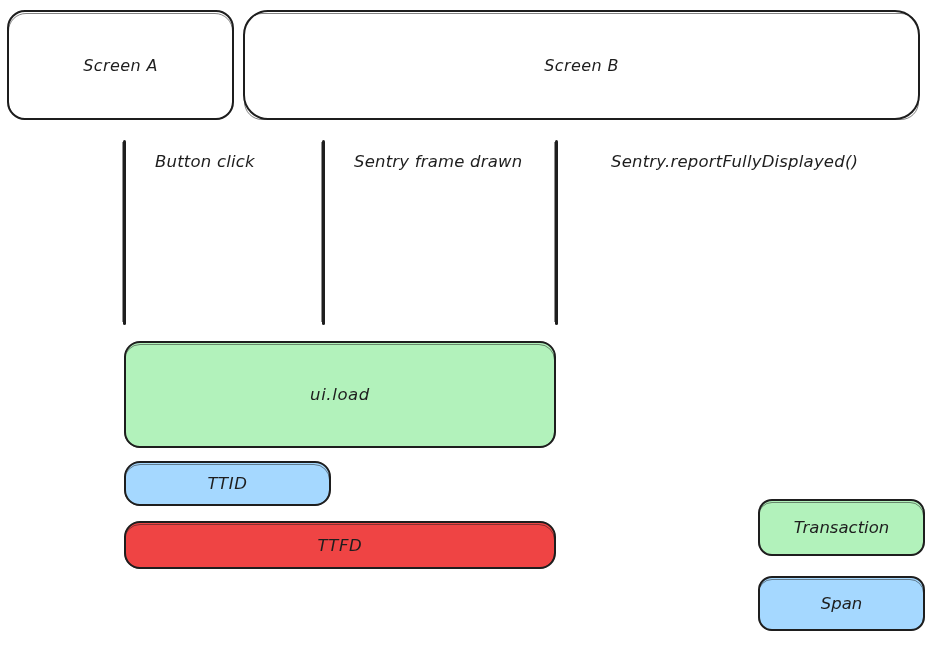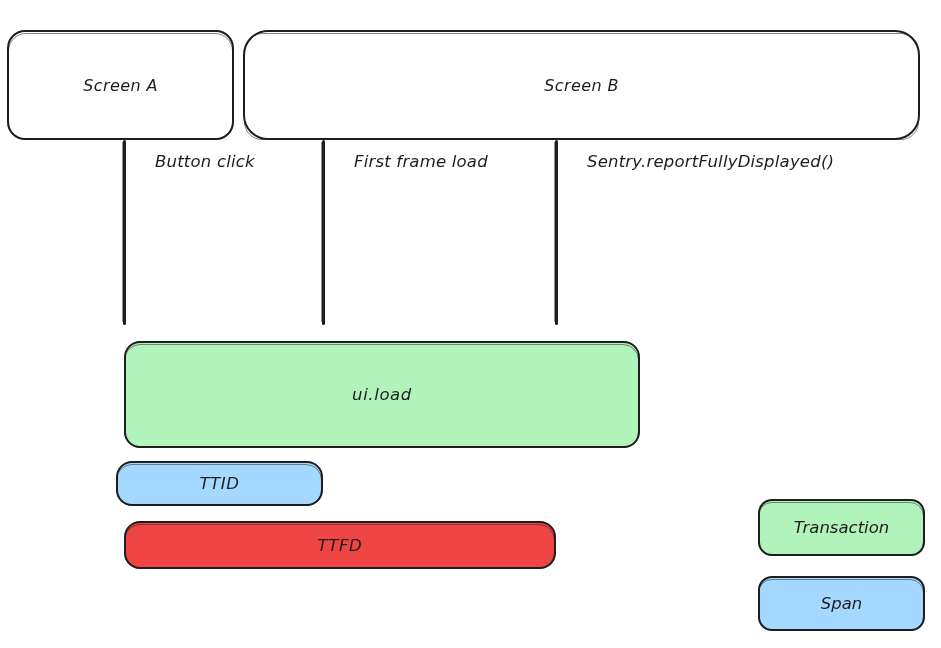--- a/index.html
+++ b/index.html
@@ -37,21 +37,20 @@
     left: -1.5px; top: 0.5px; right: -0.5px; bottom: -1.5px;
     border: 1.4px solid #1e1e1e;
     border-radius: 18px;
     opacity: .55;
     pointer-events: none;
   }
 
   .screen-box {
     height: 110px;
     top: 10px;
-    margin-top: 20px;
   }
 
   .label-text {
     font-family: "DejaVu Sans", sans-serif;
     font-size: 16px;
     font-style: italic;
     color: #1e1e1e;
     letter-spacing: .4px;
     white-space: nowrap;
   }
@@ -153,30 +152,30 @@
   </div>
 
   <div class="hbox screen-box" style="left: 243px; top: 10px; width: 677px; height: 110px; border-radius: 25px;">
     <span class="label-text">Screen B</span>
   </div>
 
   <div class="vline" style="left: 123px; top: 140px; height: 185px;"></div>
   <div class="marker-label" style="left: 131px; top: 152px;">Button click</div>
 
   <div class="vline" style="left: 322px; top: 140px; height: 185px;"></div>
-  <div class="marker-label" style="left: 330px; top: 152px;">First frame load</div>
+  <div class="marker-label" style="left: 330px; top: 152px;">Sentry frame drawn</div>
 
   <div class="vline" style="left: 555px; top: 140px; height: 185px;"></div>
-  <div class="marker-label" style="left: 563px; top: 152px;">Sentry.reportFullyDisplayed()</div>
+  <div class="marker-label" style="left: 587px; top: 152px;">Sentry.reportFullyDisplayed()</div>
 
-  <div class="bar" style="left: 124px; top: 341px; width: 516px; height: 107px; background: rgb(178, 242, 187);">
+  <div class="bar" style="left: 124px; top: 341px; width: 432px; height: 107px; background: rgb(178, 242, 187);">
     <span class="bar-text">ui.load</span>
   </div>
 
-  <div class="bar" style="left: 116px; top: 461px; width: 207px; height: 45px; background: rgb(165, 216, 255);">
+  <div class="bar" style="left: 124px; top: 461px; width: 207px; height: 45px; background: rgb(165, 216, 255);">
     <span class="bar-text">TTID</span>
   </div>
 
   <div class="bar" style="left: 124px; top: 521px; width: 432px; height: 48px; background: #ef4444;">
     <span class="bar-text">TTFD</span>
   </div>
 
   <div class="legend-box" style="left: 758px; top: 576px; width: 167px; height: 55px; background: rgb(165, 216, 255);">
     <span class="legend-text">Span</span>
   </div>

